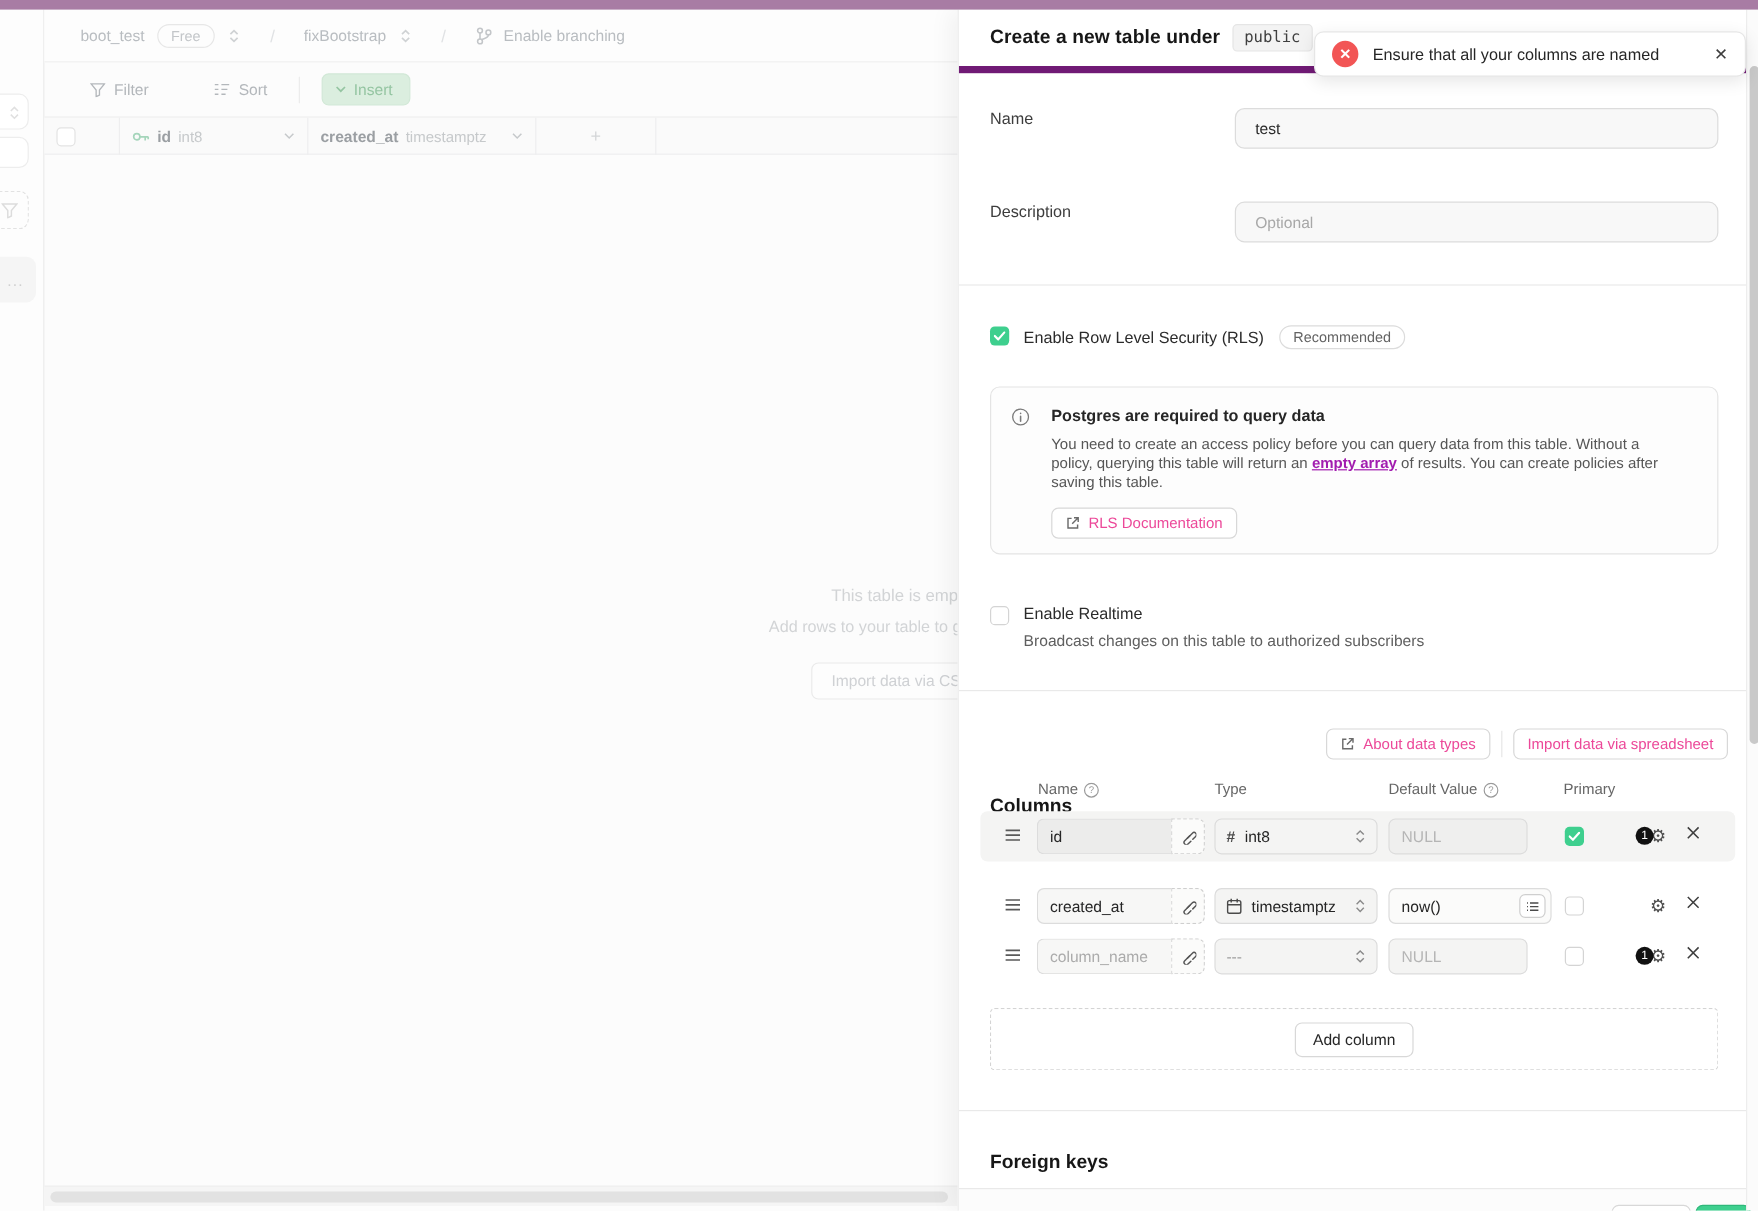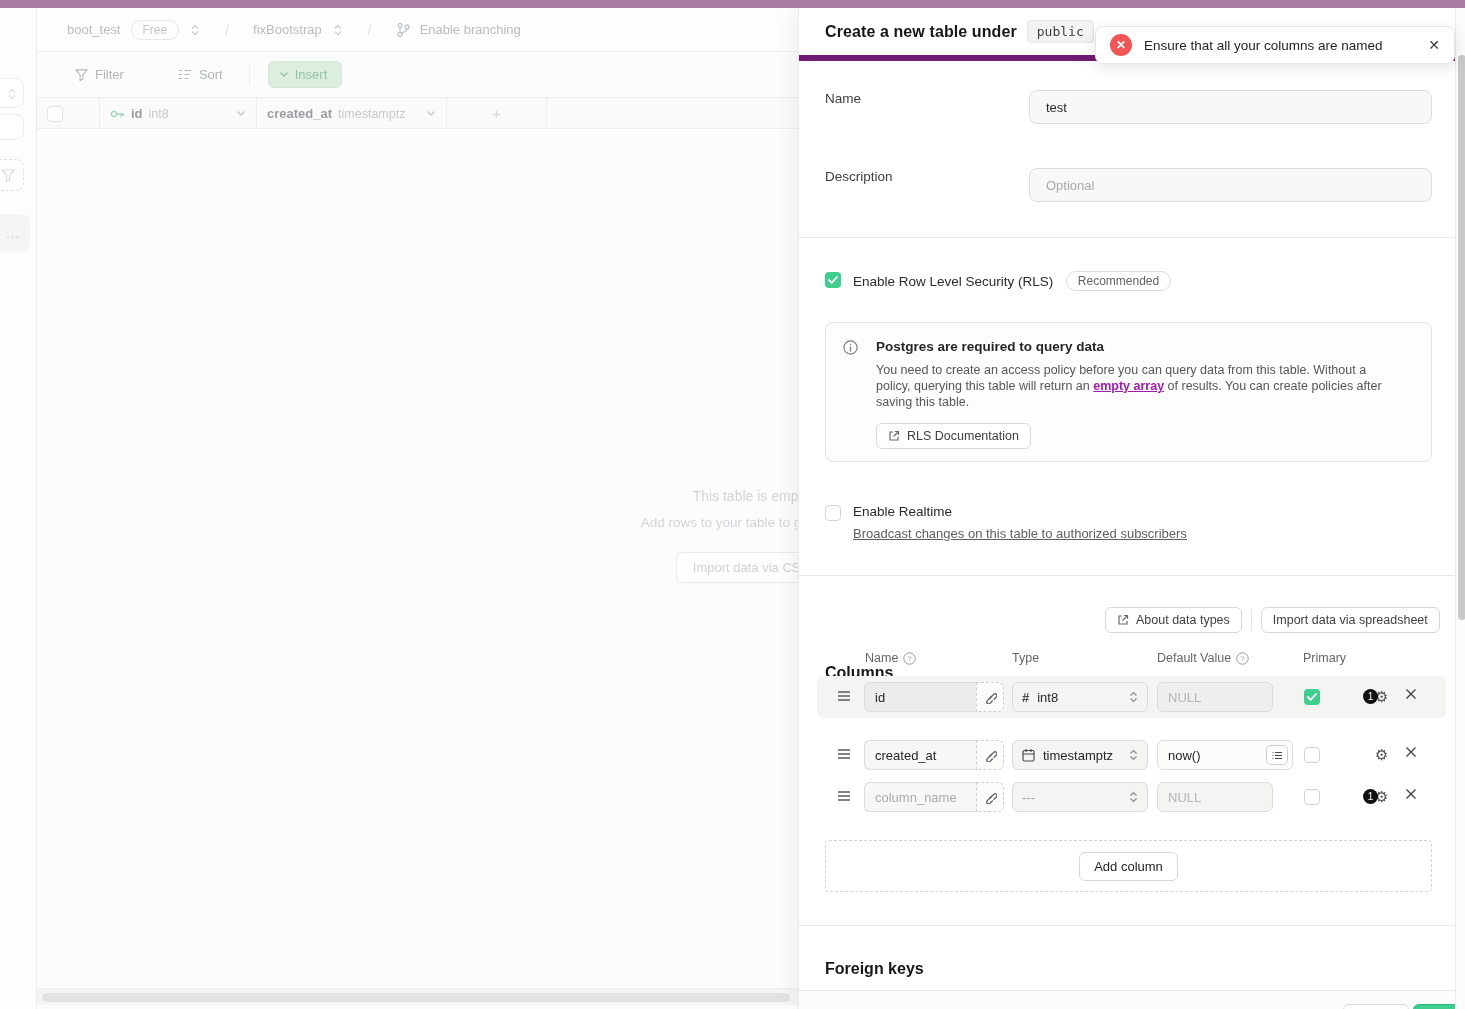--- a/index.html
+++ b/index.html
@@ -60,21 +60,21 @@
   .cbox.off { background:#ffffff; border:1px solid #d4d4d4; }
   .sec-label { font-size:13.5px; color:#2b2b2b; }
   .sec-desc { font-size:13px; color:#5f5f5f; }
   .rec-pill { display:inline-block; border:1px solid #dcdcdc; border-radius:999px; padding:2px 11px;
               font-size:12px; color:#636363; margin-left:8px; vertical-align:1px; }
   .info-box { left:26px; width:607px; height:140px; border:1px solid #e4e4e4; border-radius:8px; background:#fdfdfd; }
   .info-title { font-size:13.5px; color:#262626; font-weight:bold; }
   .info-body { font-size:12.5px; color:#565656; line-height:16px; width:520px; }
   .info-body u { text-decoration:underline; font-weight:bold; color:#a21caf; }
   .sm-btn { display:inline-flex; align-items:center; gap:7px; background:#ffffff; border:1px solid #d8d8d8;
-            border-radius:6px; padding:5px 11px; font-size:12.5px; color:#404040; }
+            border-radius:6px; padding:5px 11px; font-size:12.5px; color:#ec4899; }
   .sec-heading { font-size:16px; color:#171717; font-weight:bold; }
   .mini-hdr { font-size:12.5px; color:#666666; display:flex; align-items:center; gap:5px; }
   .col-row { left:18px; width:629px; height:42px; }
   .col-row.hl { background:#f4f4f3; border-radius:6px; }
   .drag { position:absolute; left:20px; top:14px; }
   .name-input { position:absolute; left:47px; top:6px; width:112px; height:30px; background:#f1f1f0;
                 border:1px solid #dcdcdc; border-right:none; border-radius:6px 0 0 6px; font-size:13px; color:#262626;
                 padding:0 10px; outline:none; font-family:"Liberation Sans", sans-serif; }
   .name-input::placeholder { color:#ababab; }
   .link-btn { position:absolute; left:159px; top:6px; width:28px; height:30px; border:1px dashed #cfcfcf;
@@ -260,21 +260,21 @@
         <svg width="12" height="12" viewBox="0 0 12 12">
           <path d="M5 2H2v8h8V7" fill="none" stroke="#6b6b6b" stroke-width="1.2"></path>
           <path d="M7 1.5h3.5V5M10.5 1.5L5.5 6.5" fill="none" stroke="#6b6b6b" stroke-width="1.2"></path>
         </svg>
         <span>RLS Documentation</span>
       </div>
     </div>
 
     <div class="abs cbox off" style="left:26px; top:497px;"></div>
     <span class="abs sec-label" style="left:54px; top:496px;">Enable Realtime</span>
-    <span class="abs sec-desc" style="left:54px; top:518px;text-decoration:underline;">Broadcast changes on this table to authorized subscribers</span>
+    <span class="abs sec-desc" style="left:54px; top:518px;">Broadcast changes on this table to authorized subscribers</span>
 
     <div class="abs divider" style="top:567px;"></div>
 
     <span class="abs sec-heading" style="left:26px; top:640px;margin-top:16px;">Columns</span>
     <div class="abs" style="left:306px; top:599px; display:flex; align-items:center; gap:9px;">
       <div class="sm-btn">
         <svg width="12" height="12" viewBox="0 0 12 12">
           <path d="M5 2H2v8h8V7" fill="none" stroke="#6b6b6b" stroke-width="1.2"></path>
           <path d="M7 1.5h3.5V5M10.5 1.5L5.5 6.5" fill="none" stroke="#6b6b6b" stroke-width="1.2"></path>
         </svg>

